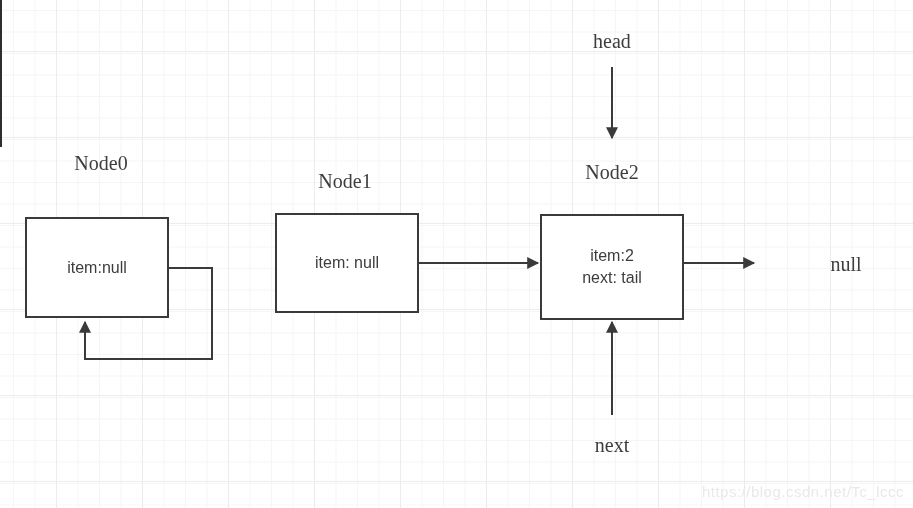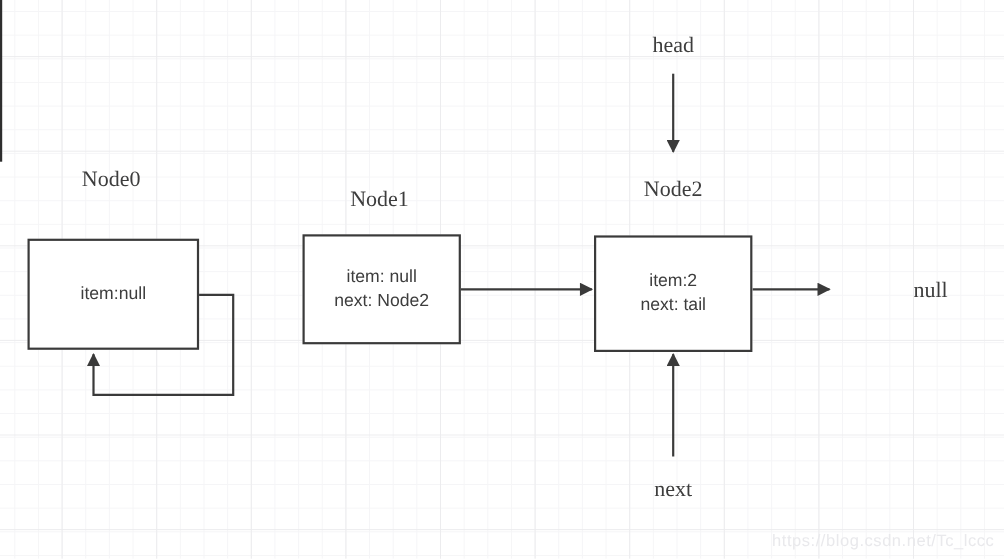--- a/index.html
+++ b/index.html
@@ -36,21 +36,21 @@
   #ah path{fill:var(--line);stroke:none;}
   .node{
     position:absolute;
     background:#fff;
     border:2.5px solid var(--line);
     display:flex;flex-direction:column;
     align-items:center;justify-content:center;
     font-size:16px;line-height:22px;
     text-align:center;
   }
-  .node-node0{left:25px;top:217px;width:156px;height:101px;}
+  .node-node0{left:25px;top:217px;width:144px;height:101px;}
   .node-node1{left:275px;top:213px;width:144px;height:100px;}
   .node-node2{left:540px;top:214px;width:144px;height:106px;}
   .label{
     position:absolute;
     transform:translateX(-50%);
     font-size:20px;line-height:20px;
     white-space:nowrap;
     font-family:Liberation Serif, serif;
   }
   .label-node0{left:101px;top:153px;}
@@ -94,21 +94,20 @@
   <div class="label label-head">head</div>
   <div class="label label-tail">next</div>
   <div class="label label-null">null</div>
 
   <div class="node node-node0">
     <div>item:null</div>
   </div>
 
   <div class="node node-node1">
     <div>item: null</div>
-    <div>next: Node2</div>
   </div>
 
   <div class="node node-node2">
     <div>item:2</div>
     <div>next: tail</div>
   </div>
 
   <div class="watermark">https://blog.csdn.net/Tc_lccc</div>
 
 </div>

